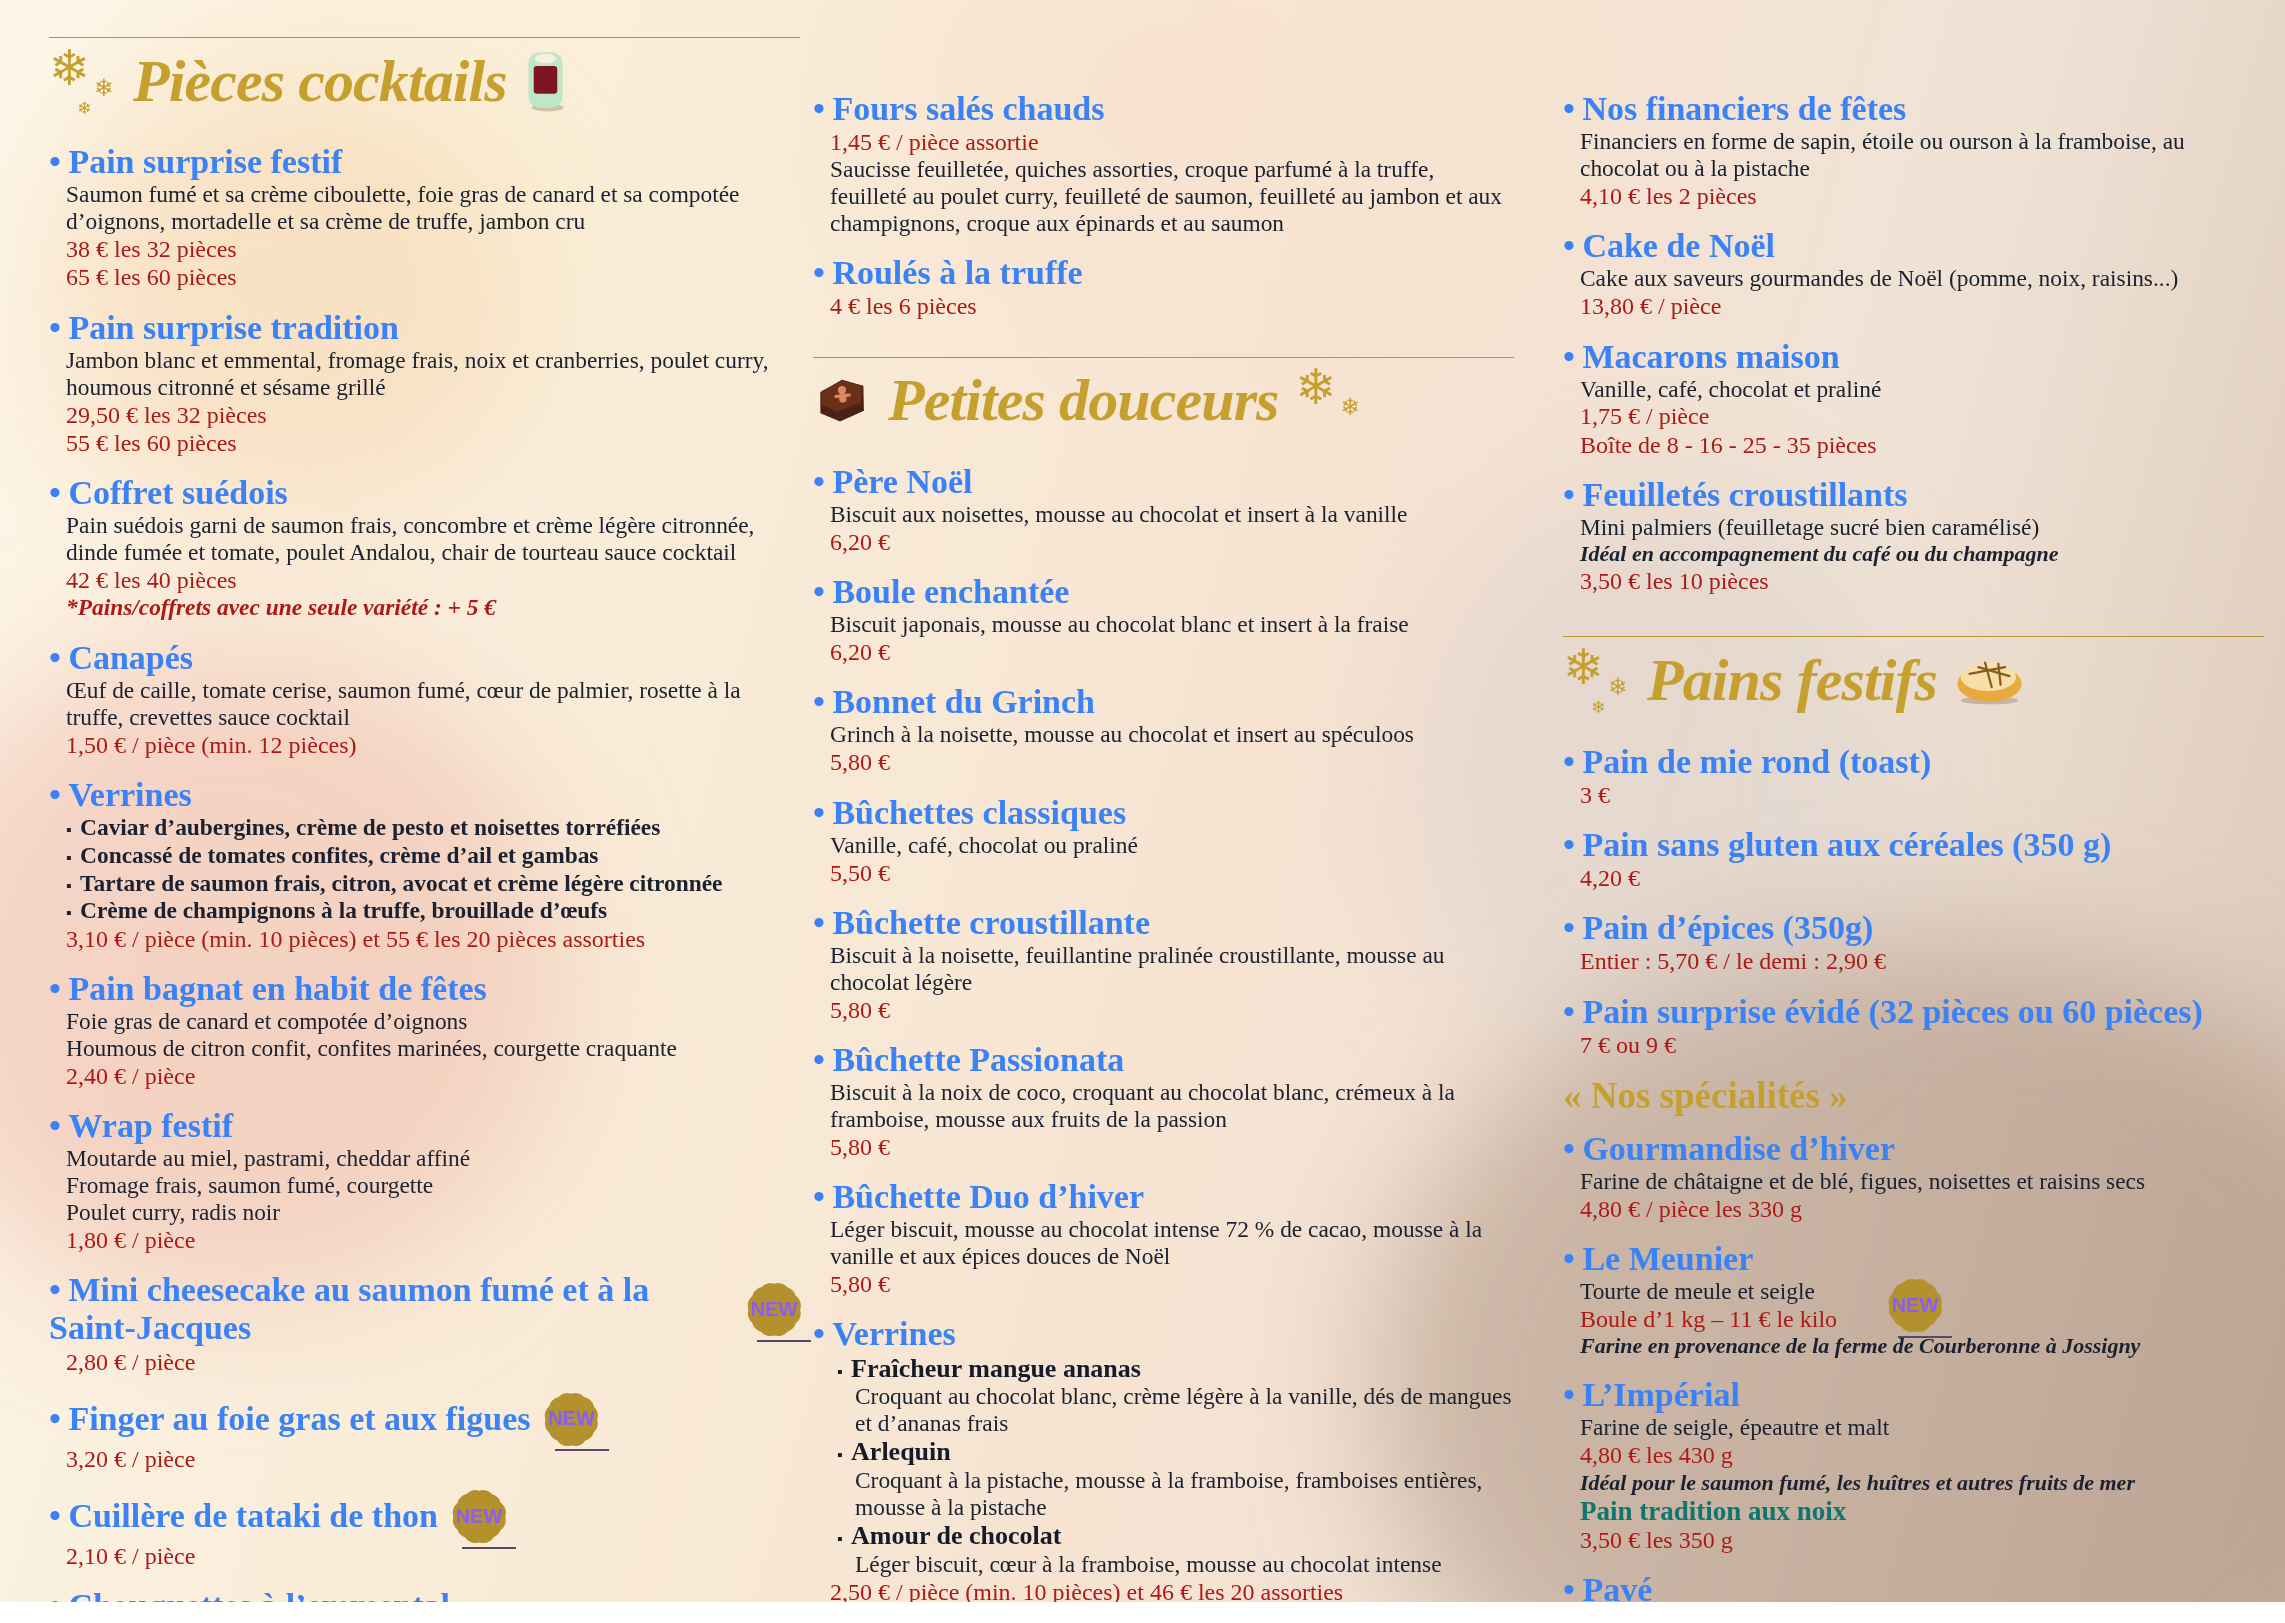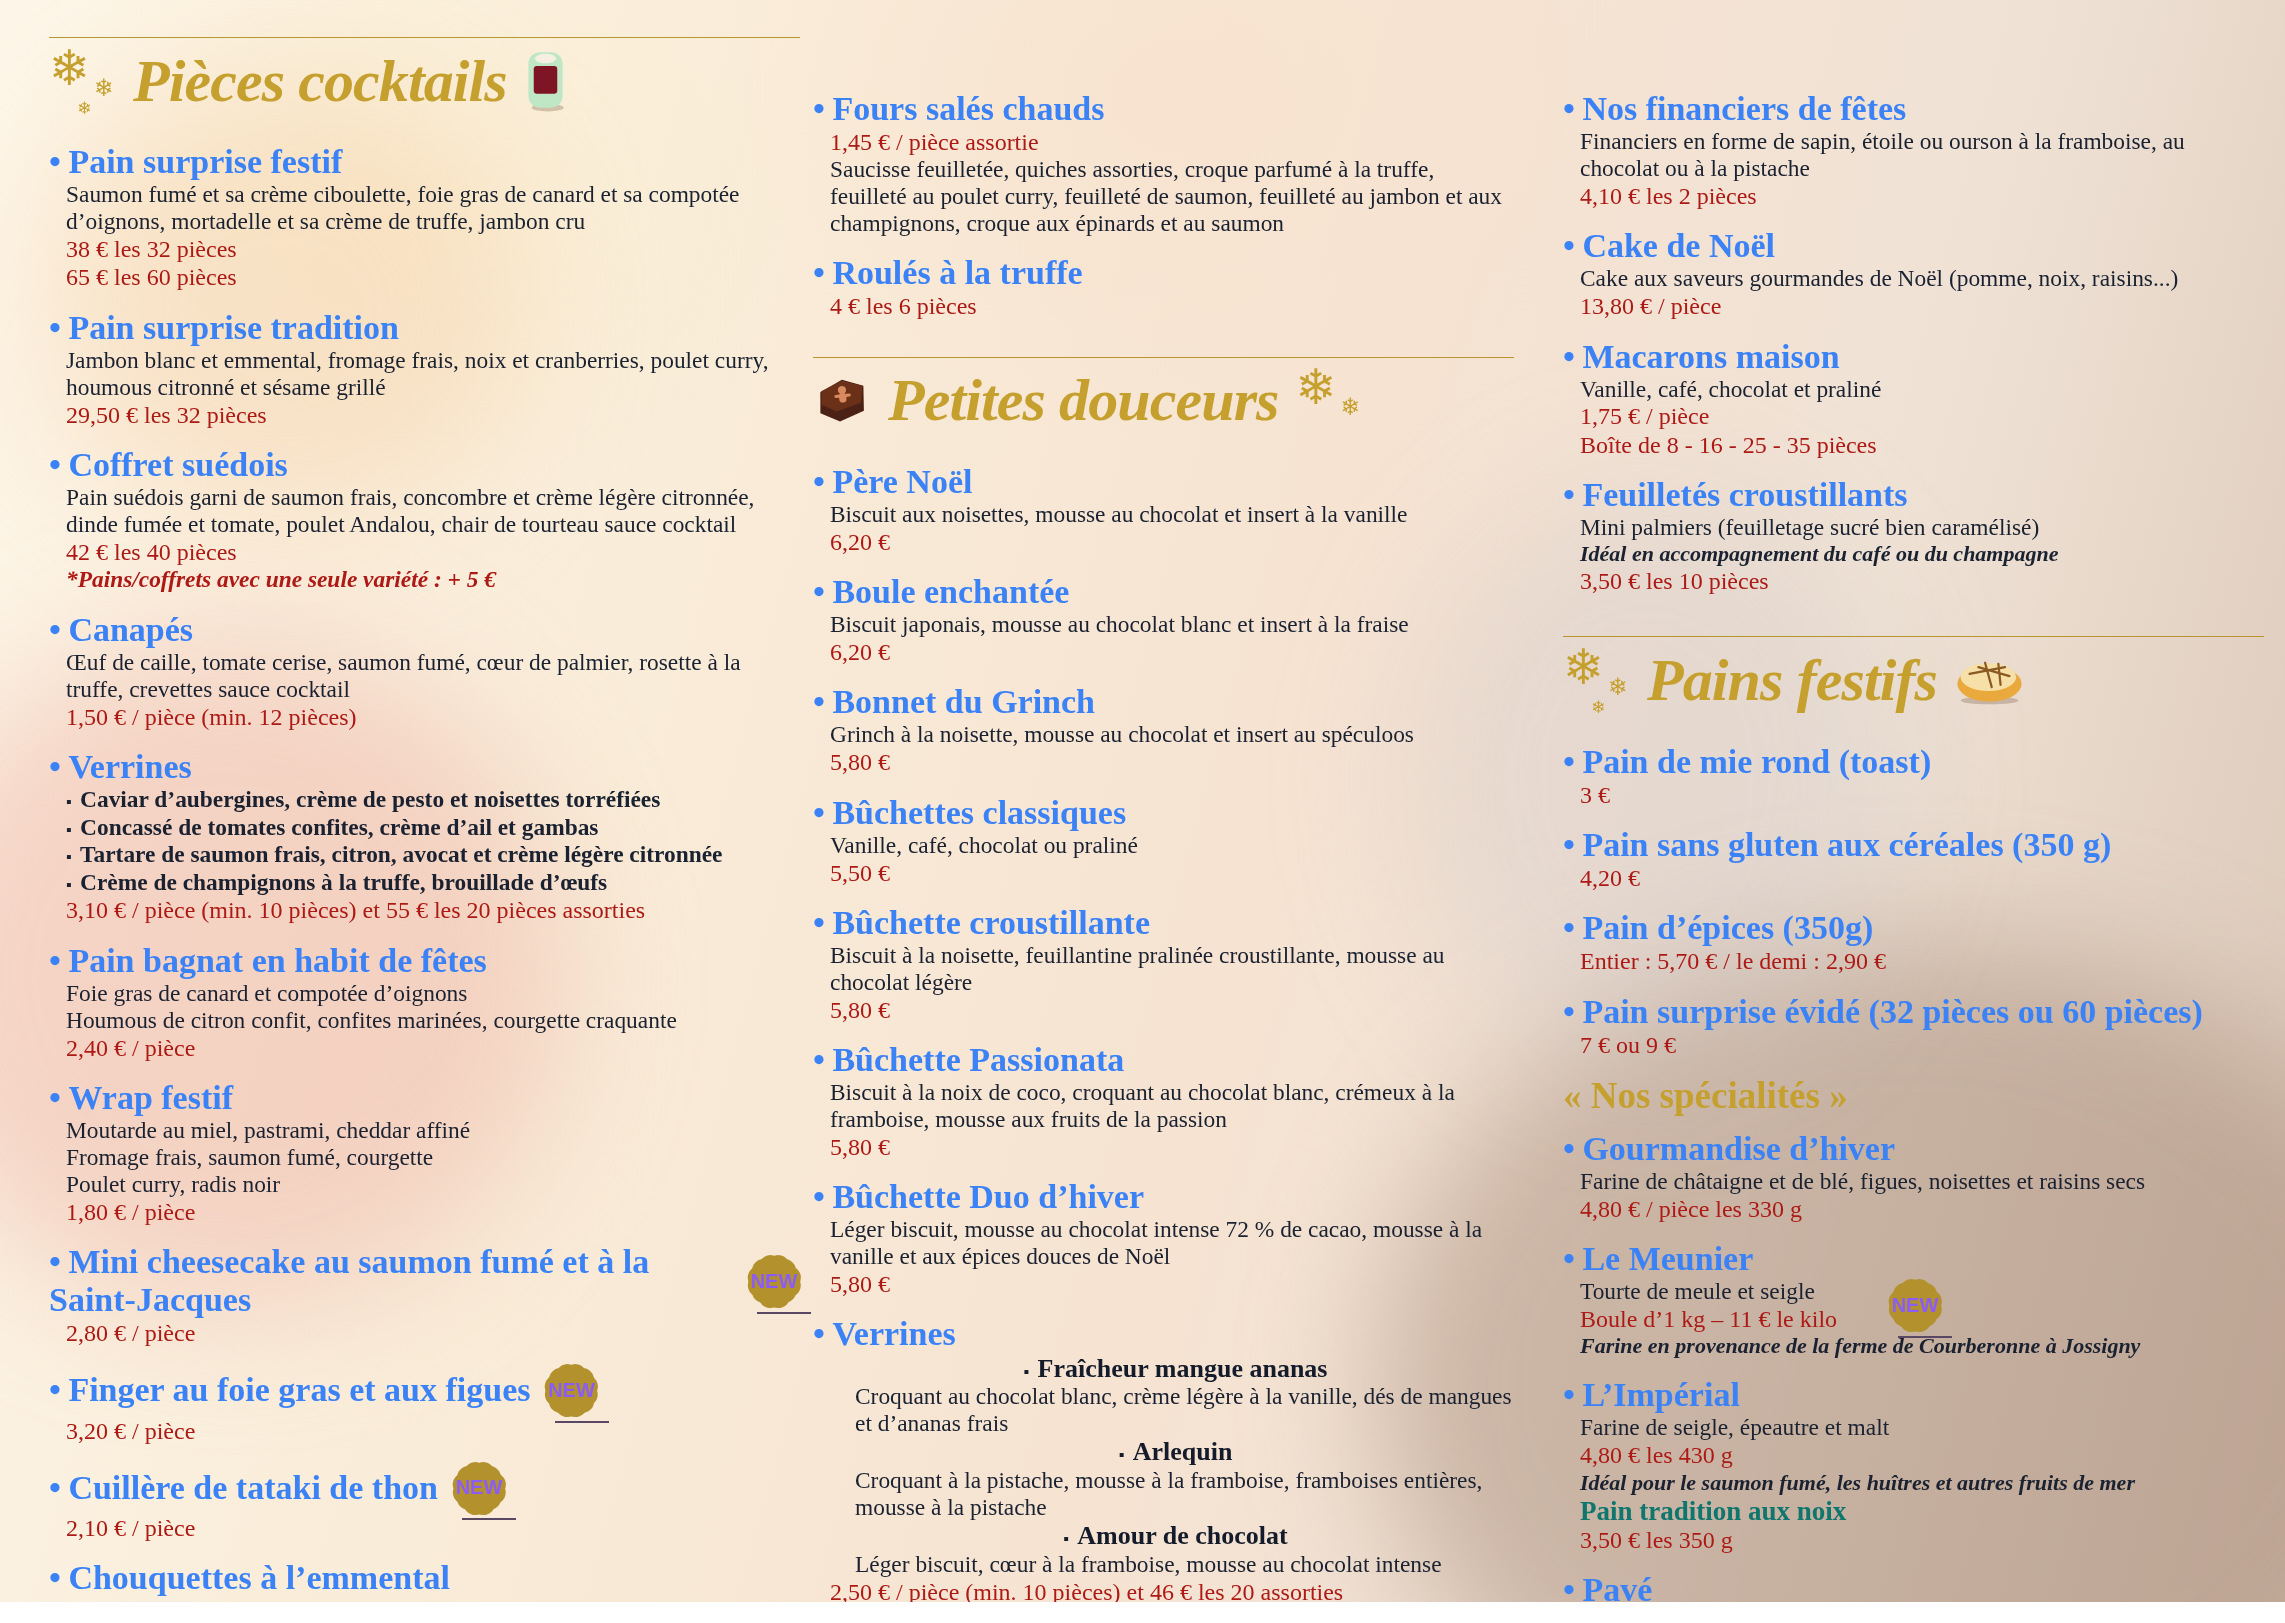--- a/index.html
+++ b/index.html
@@ -49,21 +49,21 @@
   .p  { margin-left: 17px; font-size: 24px; line-height: 1.18; color: #ad1a15; }
   .nr { margin-left: 17px; font-size: 23.4px; line-height: 1.18; color: #ad1a15;
         font-weight: bold; font-style: italic; }
   .ni { margin-left: 17px; font-size: 22px; line-height: 1.18;
         font-weight: bold; font-style: italic; }
   .t2 { margin-left: 17px; font-weight: bold; font-size: 27px; line-height: 1.12; color: #0f766e; }
 
   .vb { margin-left: 17px; font-size: 23.4px; font-weight: bold; line-height: 1.18; }
   .vb::before { content: "▪"; font-size: 16px; margin-right: 8.4px; }
 
-  .sb { margin-left: 24px; font-weight: bold; font-size: 26px; line-height: 1.15; color: #141b2a; text-align: center; }
+  .sb { margin-left: 24px; font-weight: bold; font-size: 26px; line-height: 1.15; color: #141b2a; }
   .sb::before { content: "▪"; font-size: 16px; margin-right: 8.4px; }
   .sd { margin-left: 42px; font-size: 23.4px; line-height: 1.15; }
 
   .trow { display: flex; align-items: center; gap: 15px; }
 
   .seal { position: relative; width: 52px; height: 52px; display: inline-block; flex: 0 0 auto; }
   .seal-bg, .seal-bg::before, .seal-bg::after {
     content: ""; position: absolute; inset: 3.7px; background: #b3922e; border-radius: 26%;
   }
   .seal-bg::before { inset: 0; transform: rotate(30deg); }
@@ -110,20 +110,21 @@
     <div class="t">Pain surprise festif</div>
     <div class="d">Saumon fumé et sa crème ciboulette, foie gras de canard et sa compotée d’oignons, mortadelle et sa crème de truffe, jambon cru</div>
     <div class="p">38 € les 32 pièces</div>
     <div class="p">65 € les 60 pièces</div>
   </div>
 
   <div class="it">
     <div class="t">Pain surprise tradition</div>
     <div class="d">Jambon blanc et emmental, fromage frais, noix et cranberries, poulet curry, houmous citronné et sésame grillé</div>
     <div class="p">29,50 € les 32 pièces</div>
+    <div class="p">55 € les 60 pièces</div>
   </div>
 
   <div class="it">
     <div class="t">Coffret suédois</div>
     <div class="d">Pain suédois garni de saumon frais, concombre et crème légère citronnée, dinde fumée et tomate, poulet Andalou, chair de tourteau sauce cocktail</div>
     <div class="p">42 € les 40 pièces</div>
     <div class="nr">*Pains/coffrets avec une seule variété : + 5 €</div>
   </div>
 
   <div class="it">

